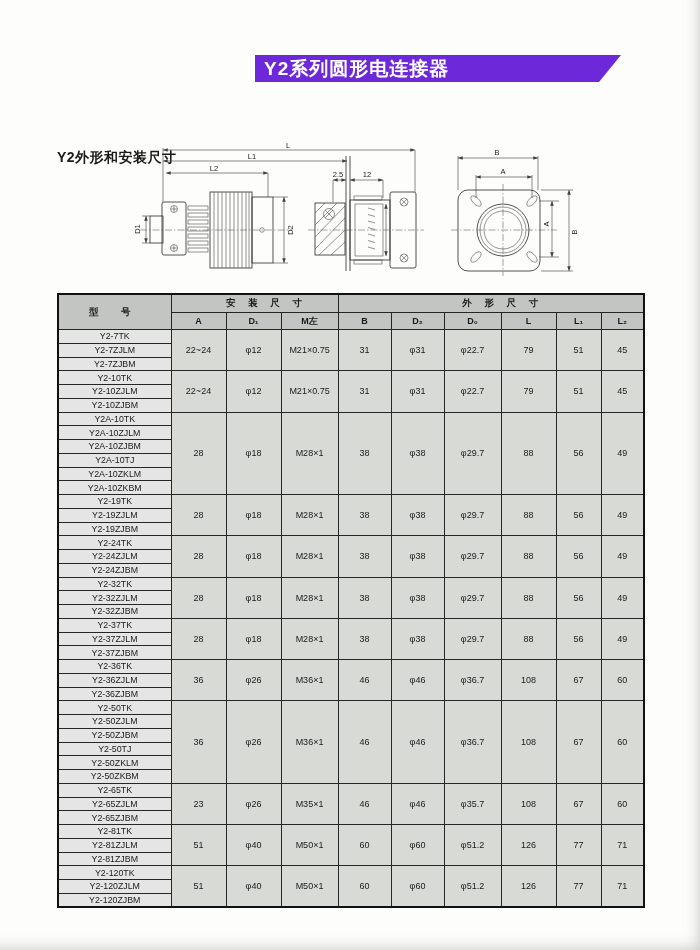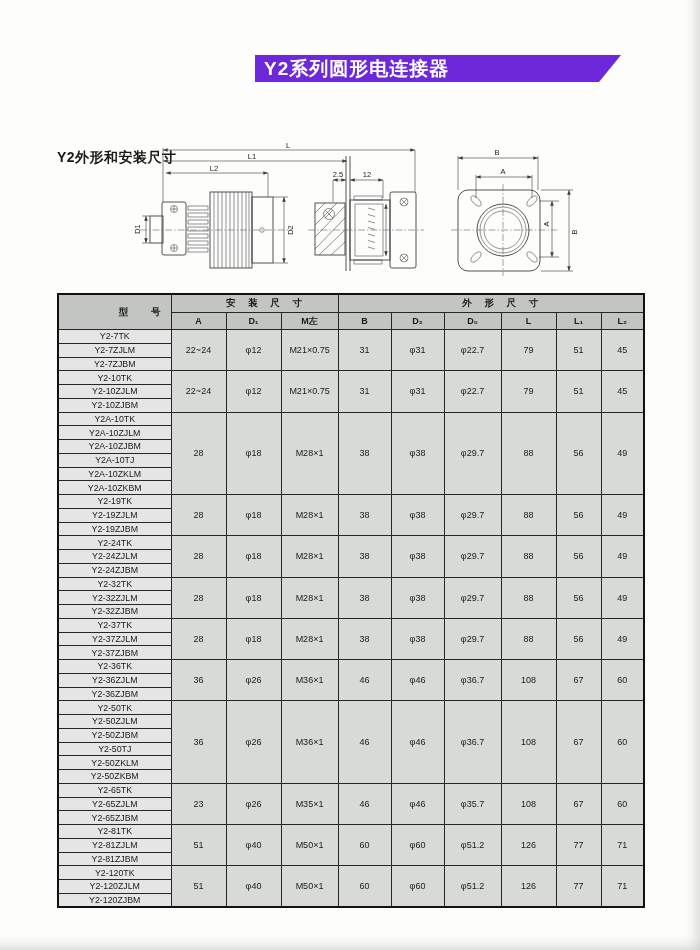--- a/index.html
+++ b/index.html
@@ -41,21 +41,21 @@
     border:2px solid #111;
   }
   .dim-table th,.dim-table td{
     border:1px solid #262626;text-align:center;vertical-align:middle;
     padding:0;overflow:hidden;white-space:nowrap;
   }
   .dim-table thead th{
     background:#c2c5c1;font-size:9.5px;font-weight:bold;height:17px;
   }
   .dim-table thead th.grouphead{letter-spacing:5px;padding-left:24px;}
-  .dim-table thead th.modelhead{letter-spacing:10px;text-align:right;}
+  .dim-table thead th.modelhead{letter-spacing:10px;}
   .dim-table thead th.subhead{letter-spacing:0;height:16px;font-size:9px;}
   .dim-table tbody tr{height:13.76px;}
   .dim-table td.model-cell{background:#e5e5e5;font-size:8.8px;}
   .dim-table td.value-cell{background:#d8dad6;font-size:9px;}
 </style>
 </head>
 <body>
 
 <div class="page">
 

